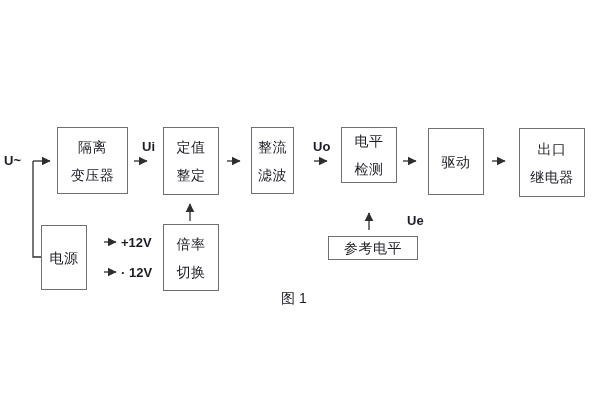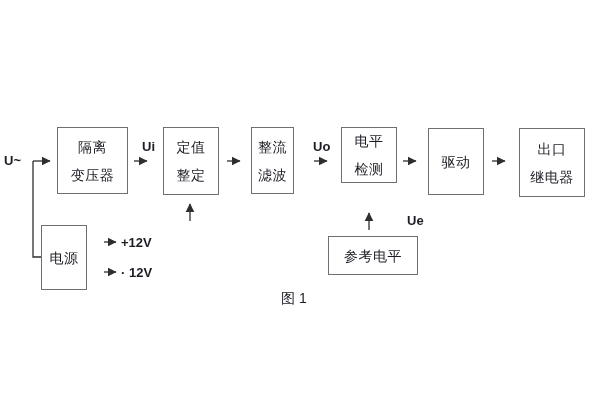--- a/index.html
+++ b/index.html
@@ -112,22 +112,26 @@
 
   <div class="box two-line" style="left:519px; top:128px; width:66px; height:69px">
     <span>出口</span>
     <span>继电器</span>
   </div>
 
   <div class="box" style="left:41px; top:225px; width:46px; height:65px">
     <span>电源</span>
   </div>
 
+  <div class="box two-line" style="left:163px; top:224px; width:56px; height:67px">
+    <span>倍率</span>
+    <span>切换</span>
+  </div>
 
-  <div class="box" style="left:328px; top:236px; width:90px; height:39px">
+  <div class="box" style="left:328px; top:236px; width:90px; height:24px">
     <span>参考电平</span>
   </div>
 
   <div class="sig" style="left:4px; top:153px;">U~</div>
   <div class="sig" style="left:142px; top:139px;">Ui</div>
   <div class="sig" style="left:313px; top:139px;">Uo</div>
   <div class="sig" style="left:377px; top:213px;margin-left:30px;">Ue</div>
   <div class="sig" style="left:121px; top:235px;">+12V</div>
   <div class="sig" style="left:121px; top:265px;">· 12V</div>
 

